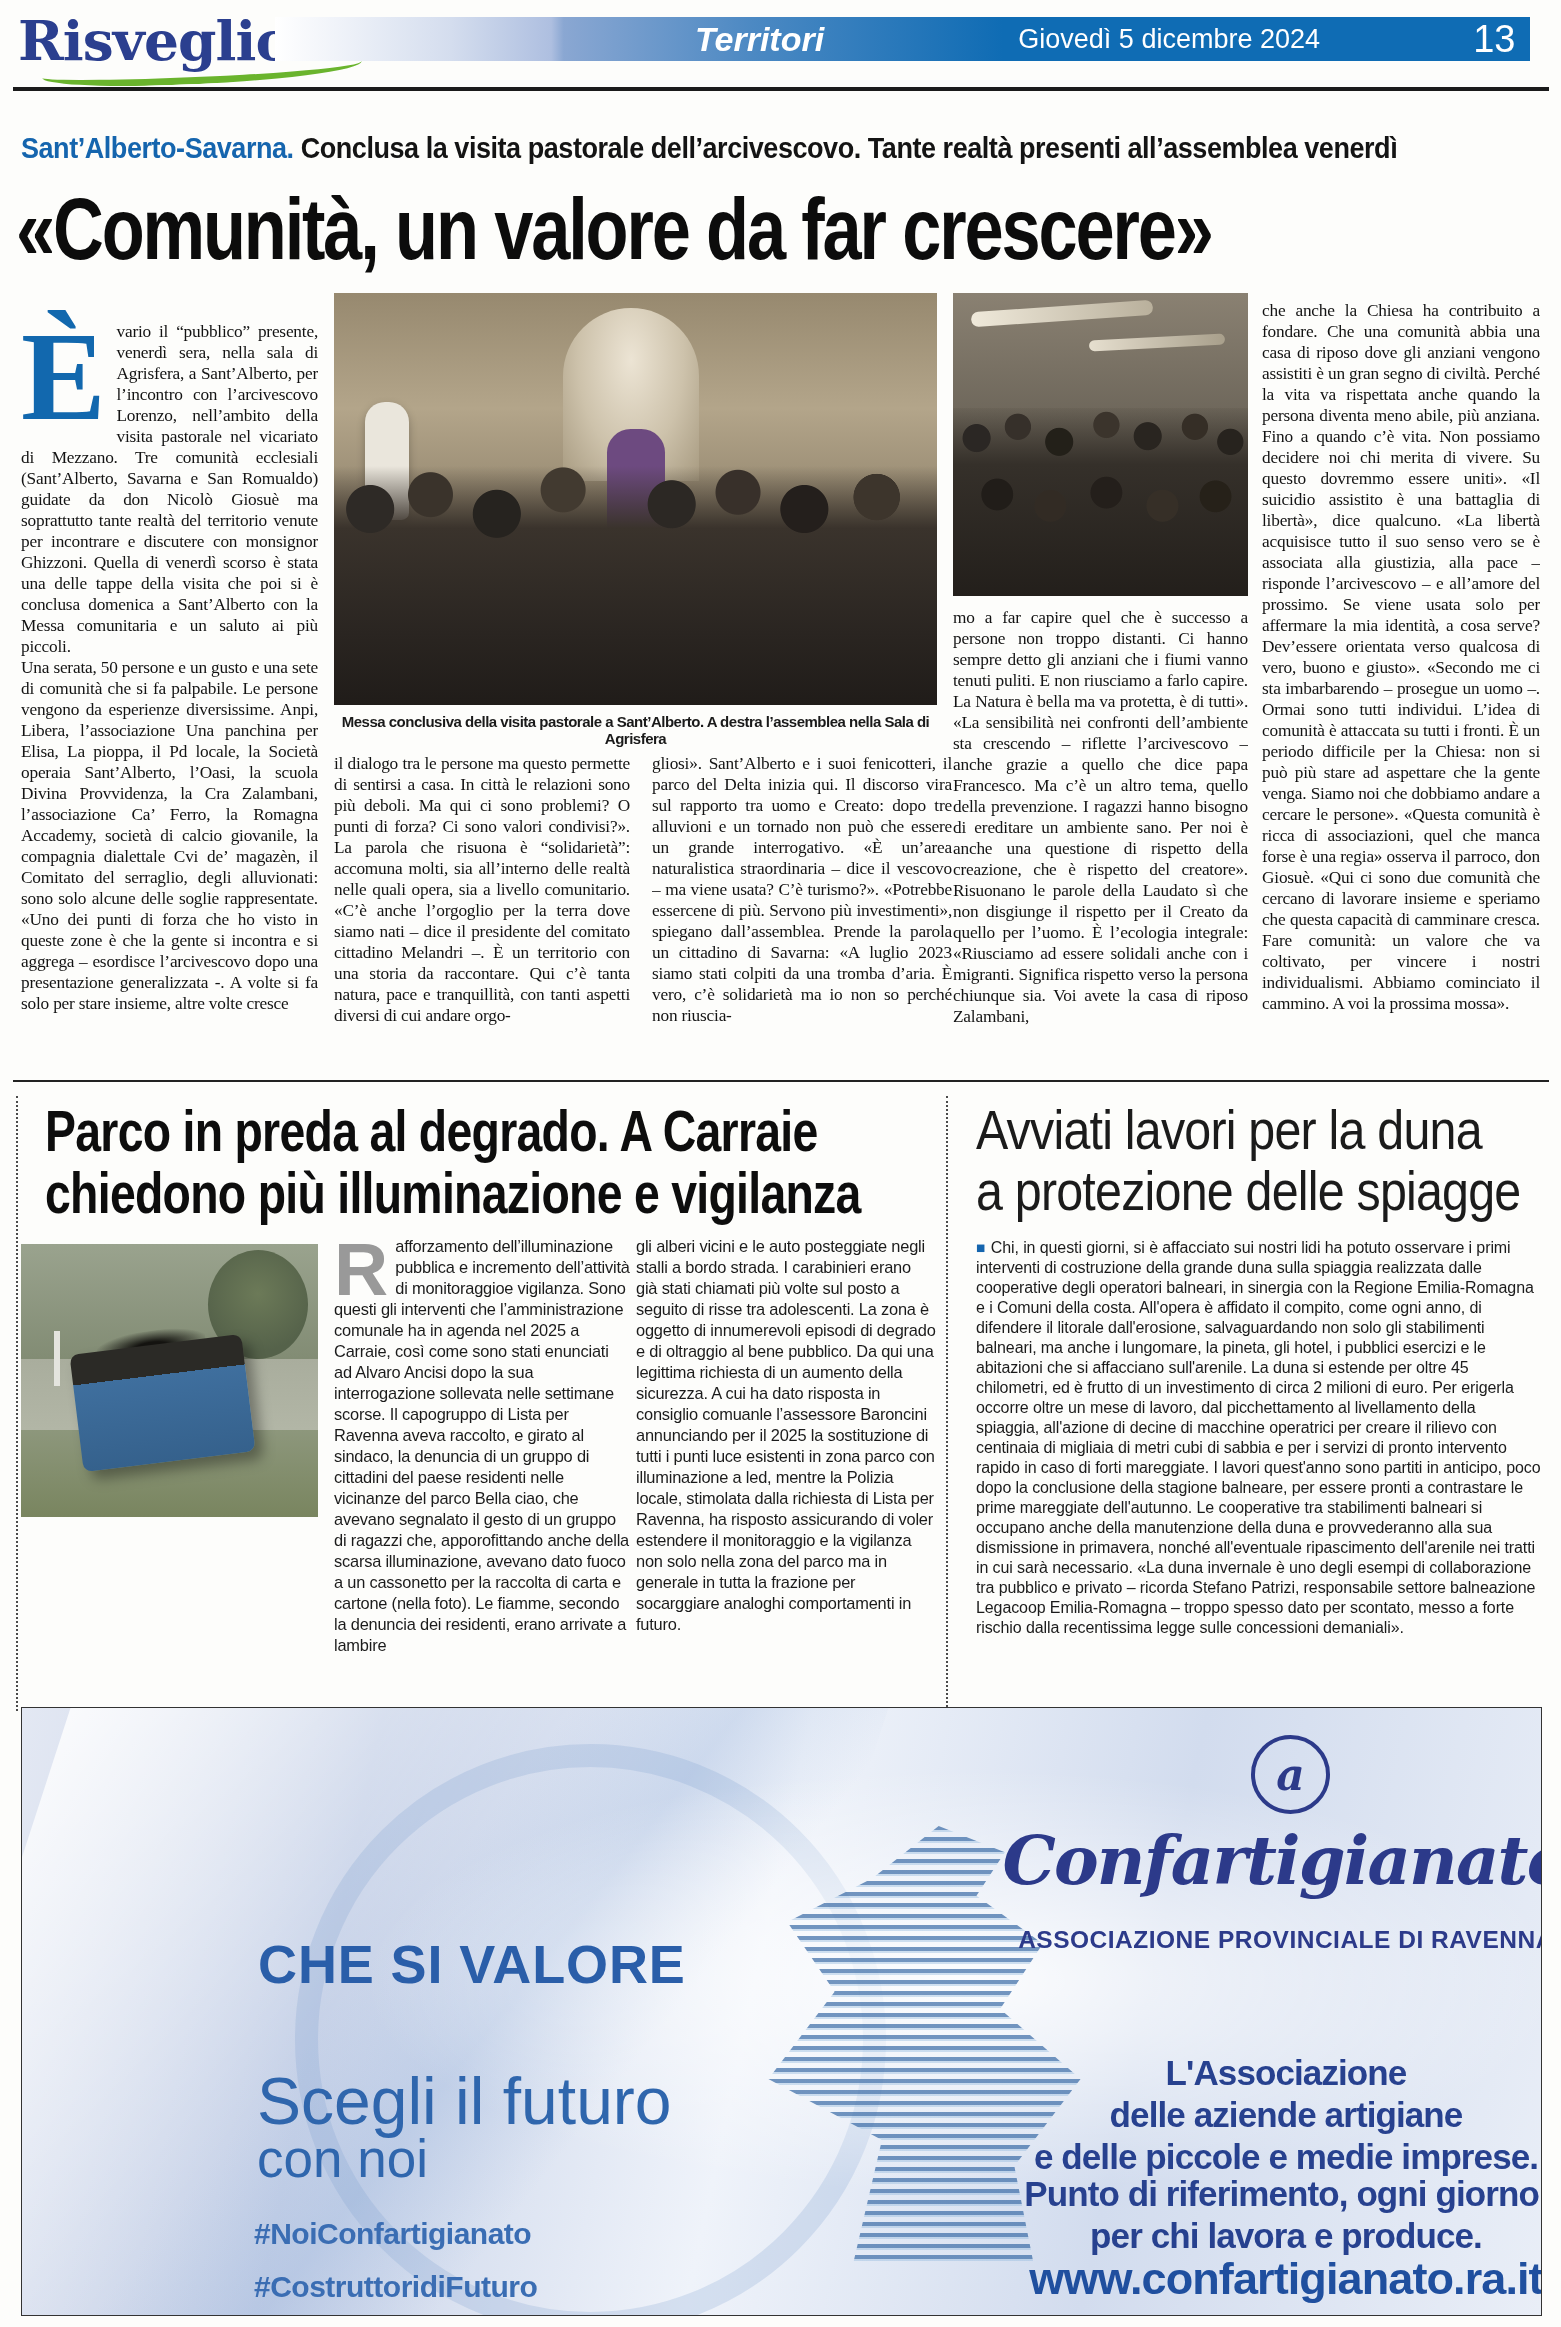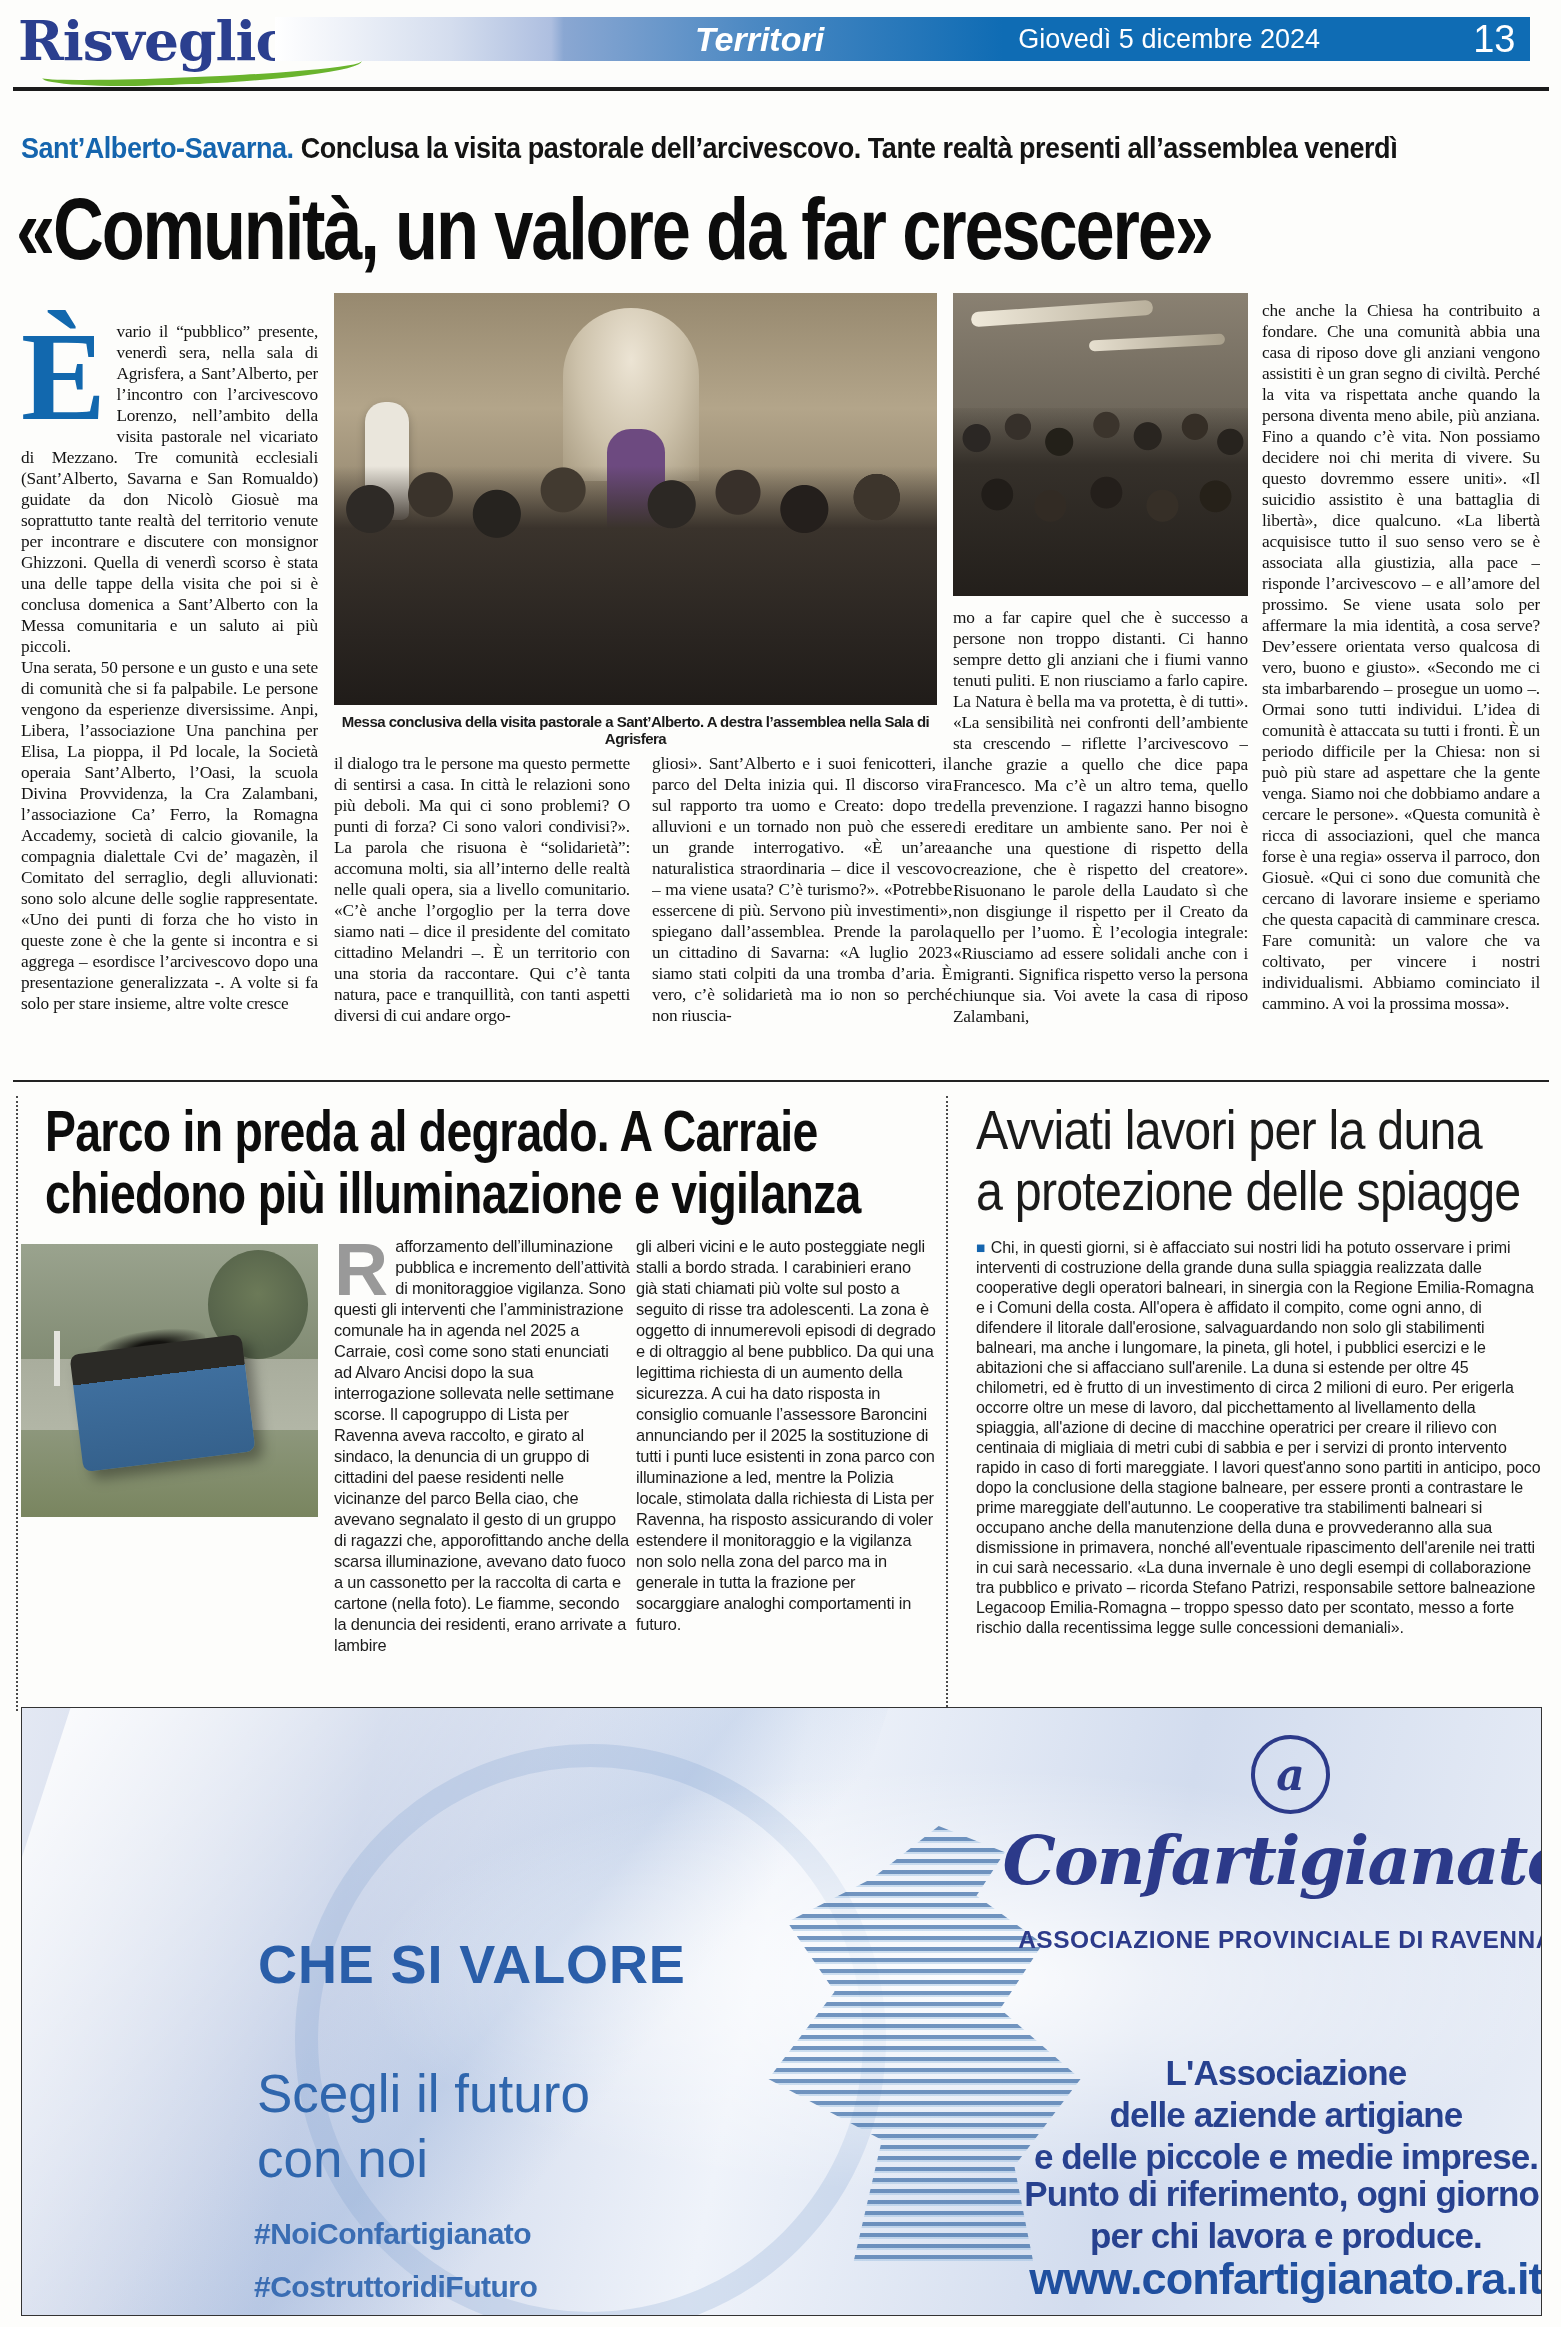--- a/index.html
+++ b/index.html
@@ -94,21 +94,21 @@
   .ad-ribbon1{left:-55px;top:-36px;width:818px;height:709px;background:linear-gradient(115deg,rgba(255,255,255,.85) 0%,rgba(255,255,255,0) 45%,rgba(140,170,215,.28) 60%,rgba(255,255,255,0) 75%);transform:skewX(-18deg);}
   .ad-circle{left:273px;top:36px;width:545px;height:545px;border:23.6px solid rgba(120,155,205,.22);border-radius:50%;}
   .ad-figure{left:718px;top:118px;width:473px;height:436px;opacity:.85;
     background:repeating-linear-gradient(to bottom,rgba(62,110,168,.85) 0 3.6px,rgba(148,186,222,.5) 3.6px 6.4px,rgba(255,255,255,0) 6.4px 11px);
     clip-path:polygon(42% 0,56% 6%,50% 16%,64% 27%,55% 42%,72% 58%,58% 78%,62% 100%,24% 100%,30% 72%,6% 58%,20% 38%,10% 22%,28% 12%);}
   .ad-sheen{left:0;top:0;width:100%;height:100%;background:radial-gradient(ellipse at 62% 45%,rgba(255,255,255,.9) 0%,rgba(255,255,255,0) 45%);}
 
   .ad-impresa{left:235px;top:60px;font-size:71px;letter-spacing:3.6px;color:#4b79b6;}
   .ad-valore{left:236px;top:162px;font-weight:bold;font-size:54px;letter-spacing:0.9px;color:#2a5ea9;}
   .ad-rinnova{left:236px;top:225px;font-weight:bold;font-size:54px;letter-spacing:0.9px;color:#2a5ea9;}
-  .ad-scegli{left:235px;top:355px;font-size:53px;color:#2f66ad;letter-spacing:0px;}
+  .ad-scegli{left:235px;top:355px;font-size:66px;color:#2f66ad;letter-spacing:0px;}
   .ad-connoi{left:235px;top:420px;font-size:53px;color:#2f66ad;}
   .ad-hash1{left:232px;top:509px;font-weight:bold;font-size:30px;color:#3a6db3;letter-spacing:-0.5px;}
   .ad-hash2{left:232px;top:562px;font-weight:bold;font-size:30px;color:#3a6db3;letter-spacing:-0.5px;}
 
   .ad-at{left:1229px;top:27px;width:71px;height:71px;border:4.5px solid #2c3a8a;border-radius:50%;display:flex;align-items:center;justify-content:center;font-family:"DejaVu Serif",serif;font-style:italic;font-weight:bold;font-size:44px;color:#2c3a8a;}
   .ad-brand{left:964px;top:113px;width:600px;text-align:center;font-family:"DejaVu Serif",serif;font-style:italic;font-weight:bold;font-size:67px;color:#2c3a8a;letter-spacing:-1.8px;}
   .ad-brandsub{left:964px;top:218px;width:600px;text-align:center;font-weight:bold;font-size:24.5px;color:#2c3a8a;letter-spacing:0.5px;}
   .ad-desc{left:982px;top:344px;width:564px;text-align:center;font-weight:bold;font-size:35px;line-height:42px;color:#27418f;letter-spacing:-0.9px;}
   .ad-punto{left:982px;top:465px;width:564px;text-align:center;font-weight:bold;font-size:35px;line-height:42px;color:#27418f;letter-spacing:-0.9px;}
   .ad-url{left:964px;top:545px;width:600px;text-align:center;font-weight:bold;font-size:45px;color:#1f4f9f;letter-spacing:-0.9px;}

